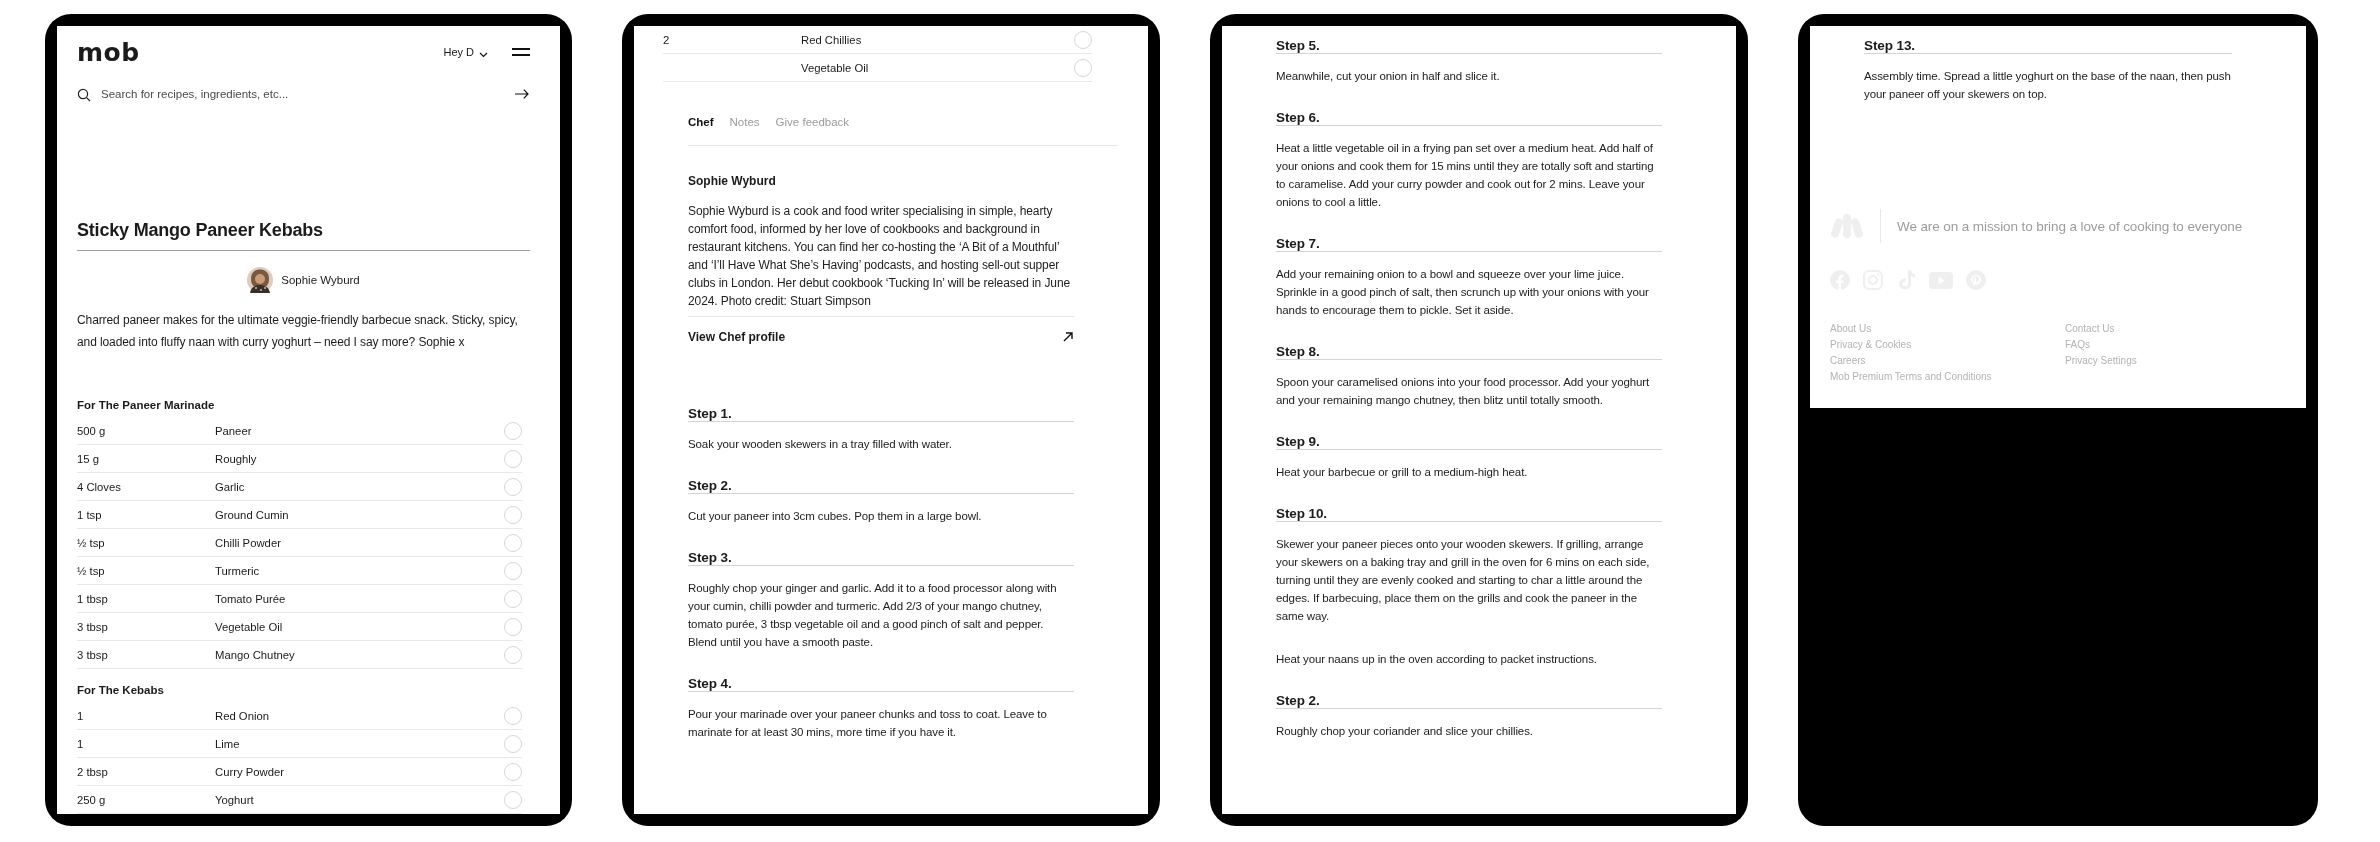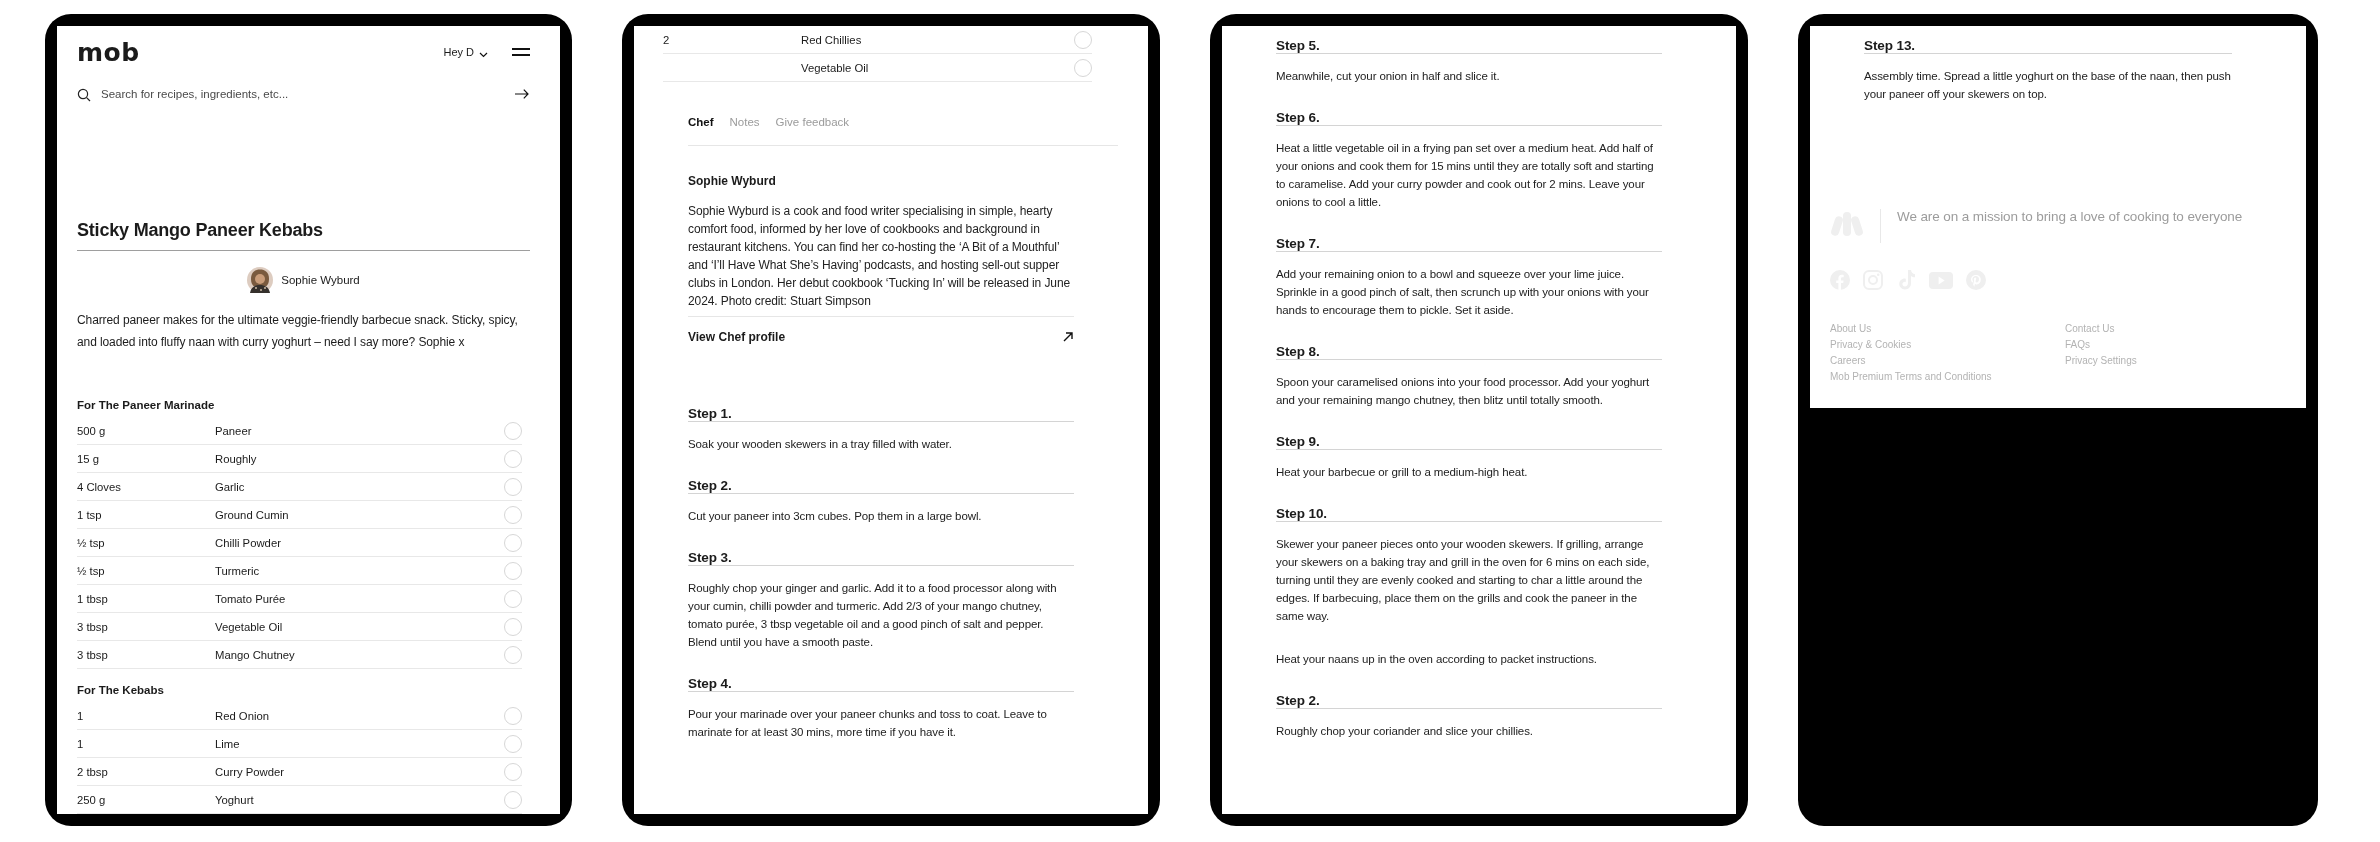--- a/index.html
+++ b/index.html
@@ -56,21 +56,21 @@
   .steps{margin:0 44px 0 34px;}
   #d2 .steps{margin-top:62px;}
   #d3 .steps,#d4 .steps{margin-top:12px;}
   .step{margin-top:25px;}
   .steps .step:first-child{margin-top:0;}
   .step h4{margin:0;font-size:13.5px;font-weight:bold;letter-spacing:-.1px;border-bottom:1px solid #d4d4d4;}
   .step p{margin:13px 0 0;font-size:11.5px;line-height:18px;color:#222;letter-spacing:-.1px;}
 
   
   .footer{margin-top:106px;}
-  .brand{display:flex;gap:16px;}
+  .brand{display:flex;align-items:center;gap:16px;}
   .vdiv{width:1px;height:34px;background:#e8e8e8;}
   .mission{font-size:13.5px;color:#9c9c9c;letter-spacing:-.1px;}
   .socials{margin-top:26px;display:flex;align-items:center;gap:13px;}
   .socials span{display:flex;cursor:pointer;}
   .fcols{margin-top:30px;display:flex;font-size:10px;color:#b3b3b3;line-height:16px;}
   .fcol1{width:235px;}
   .flink{cursor:pointer;}
 </style>
 </head>
 <body>

